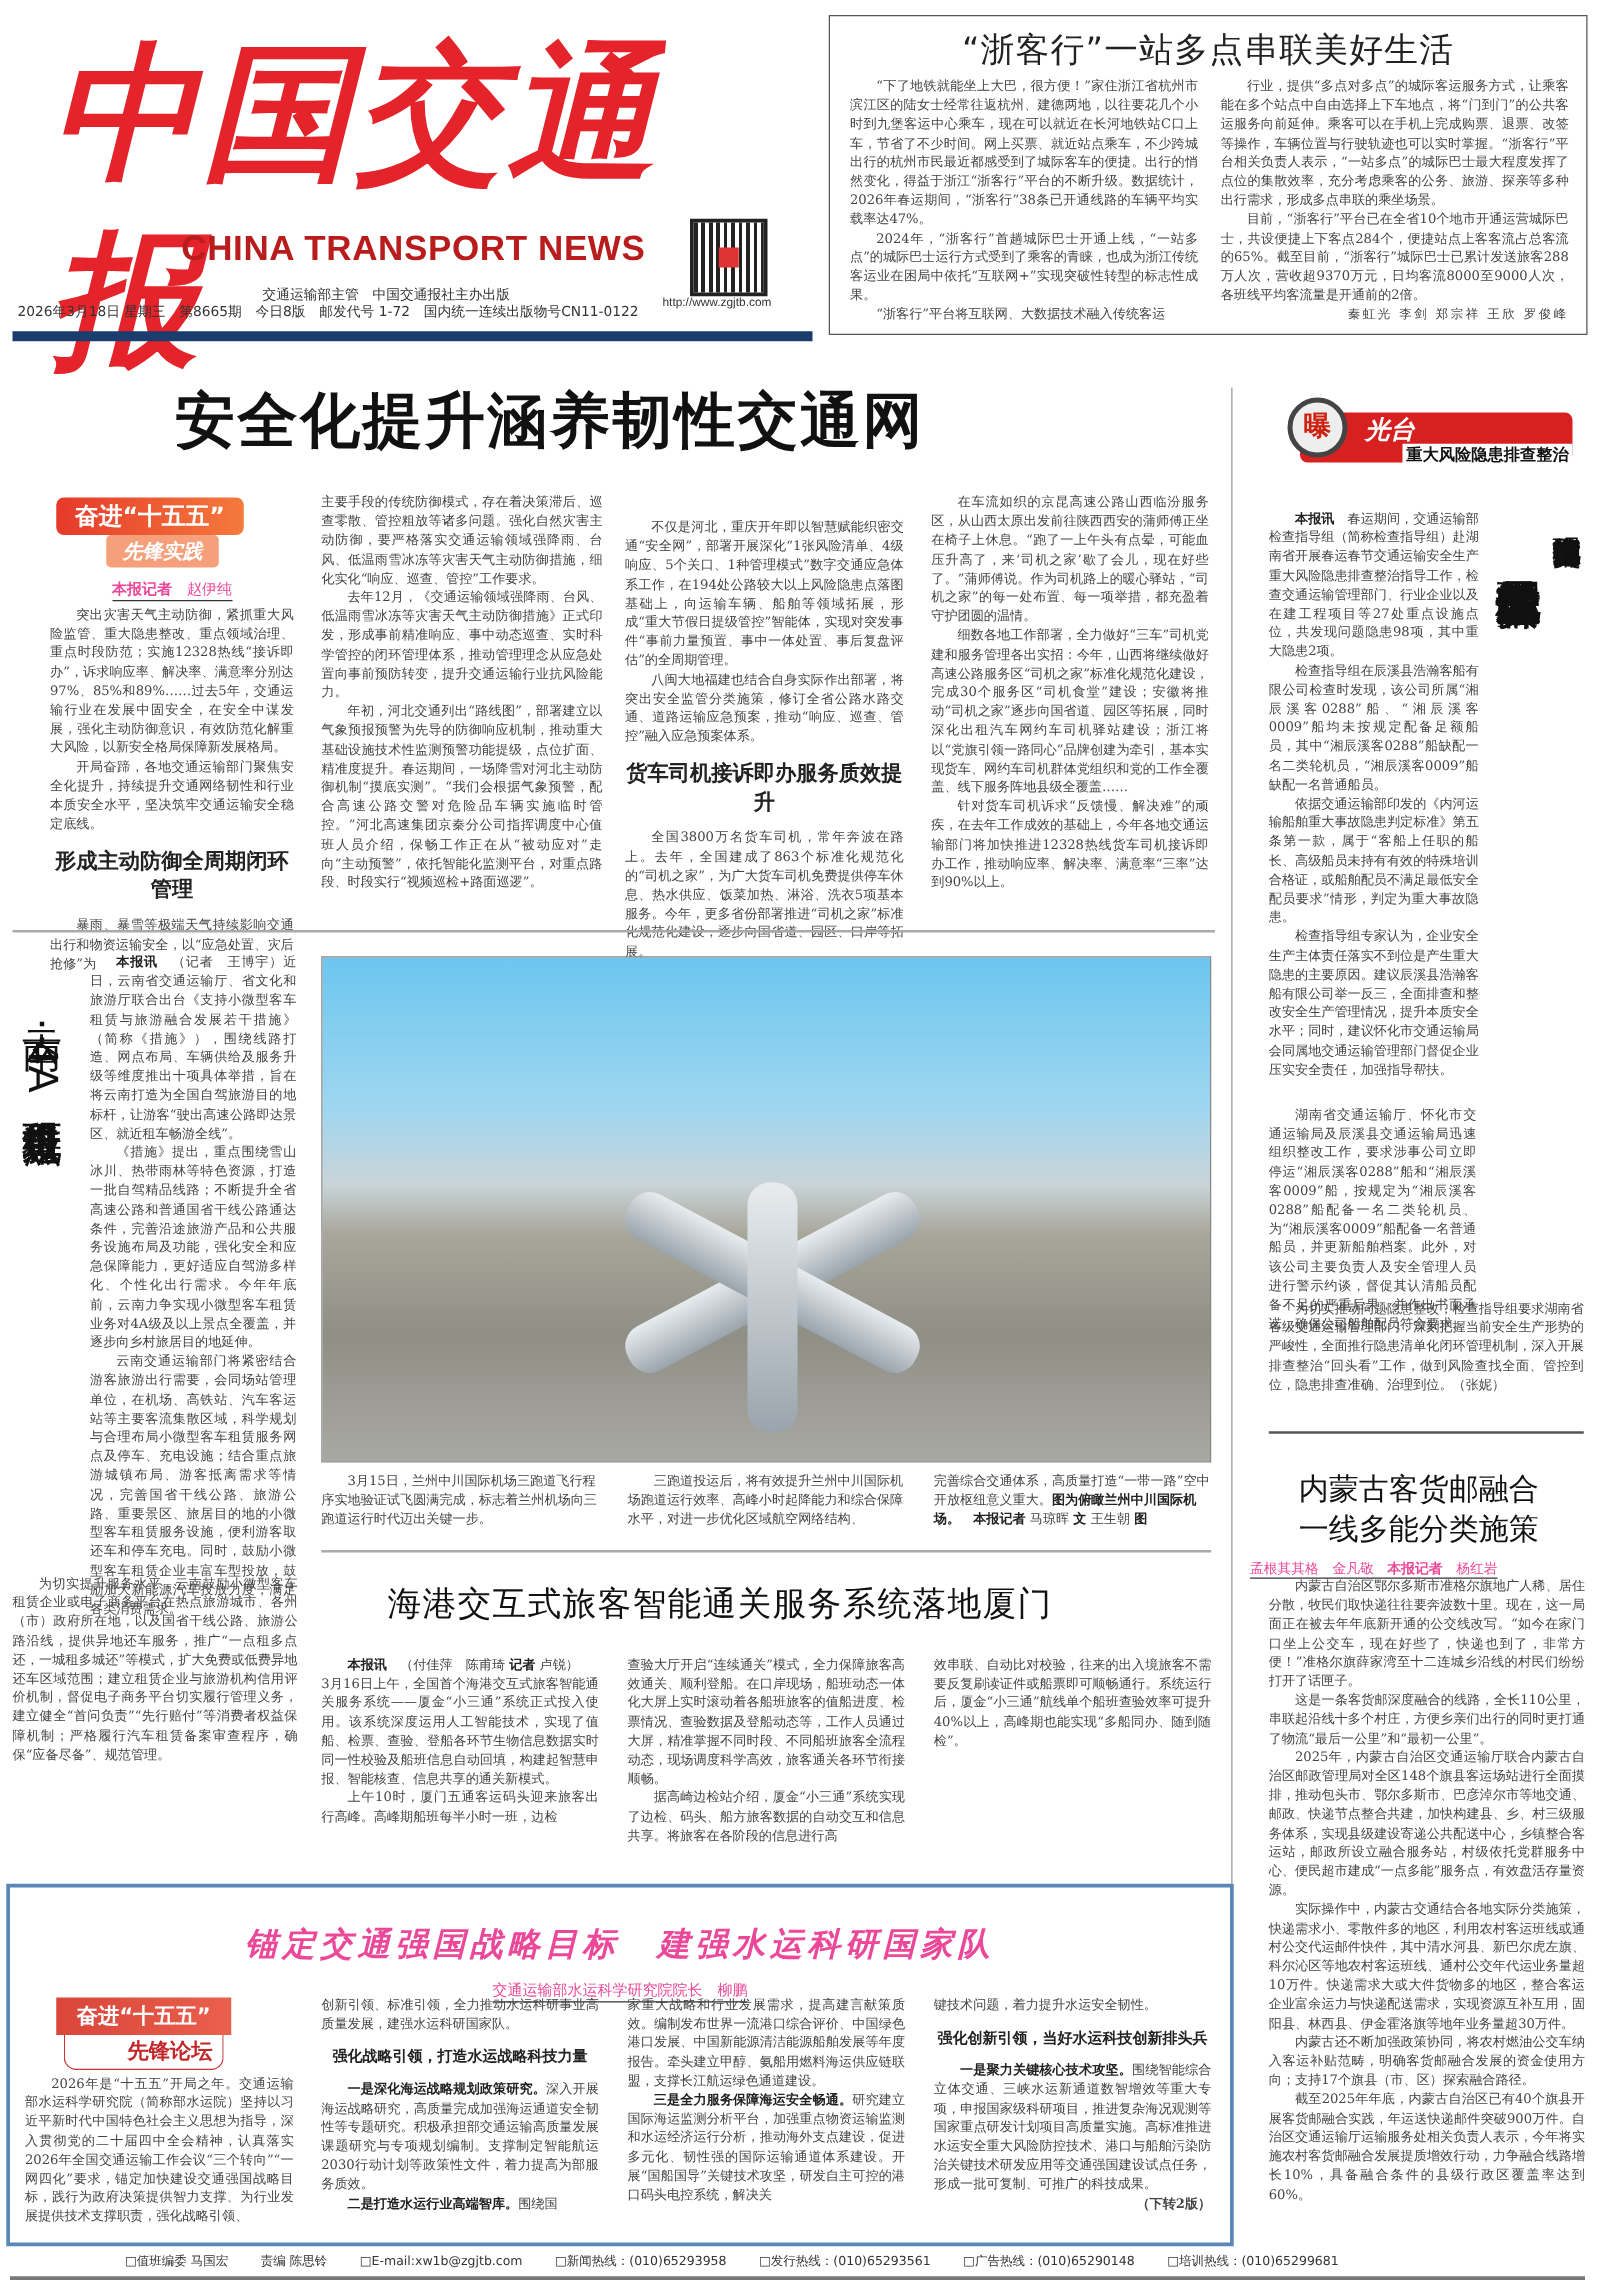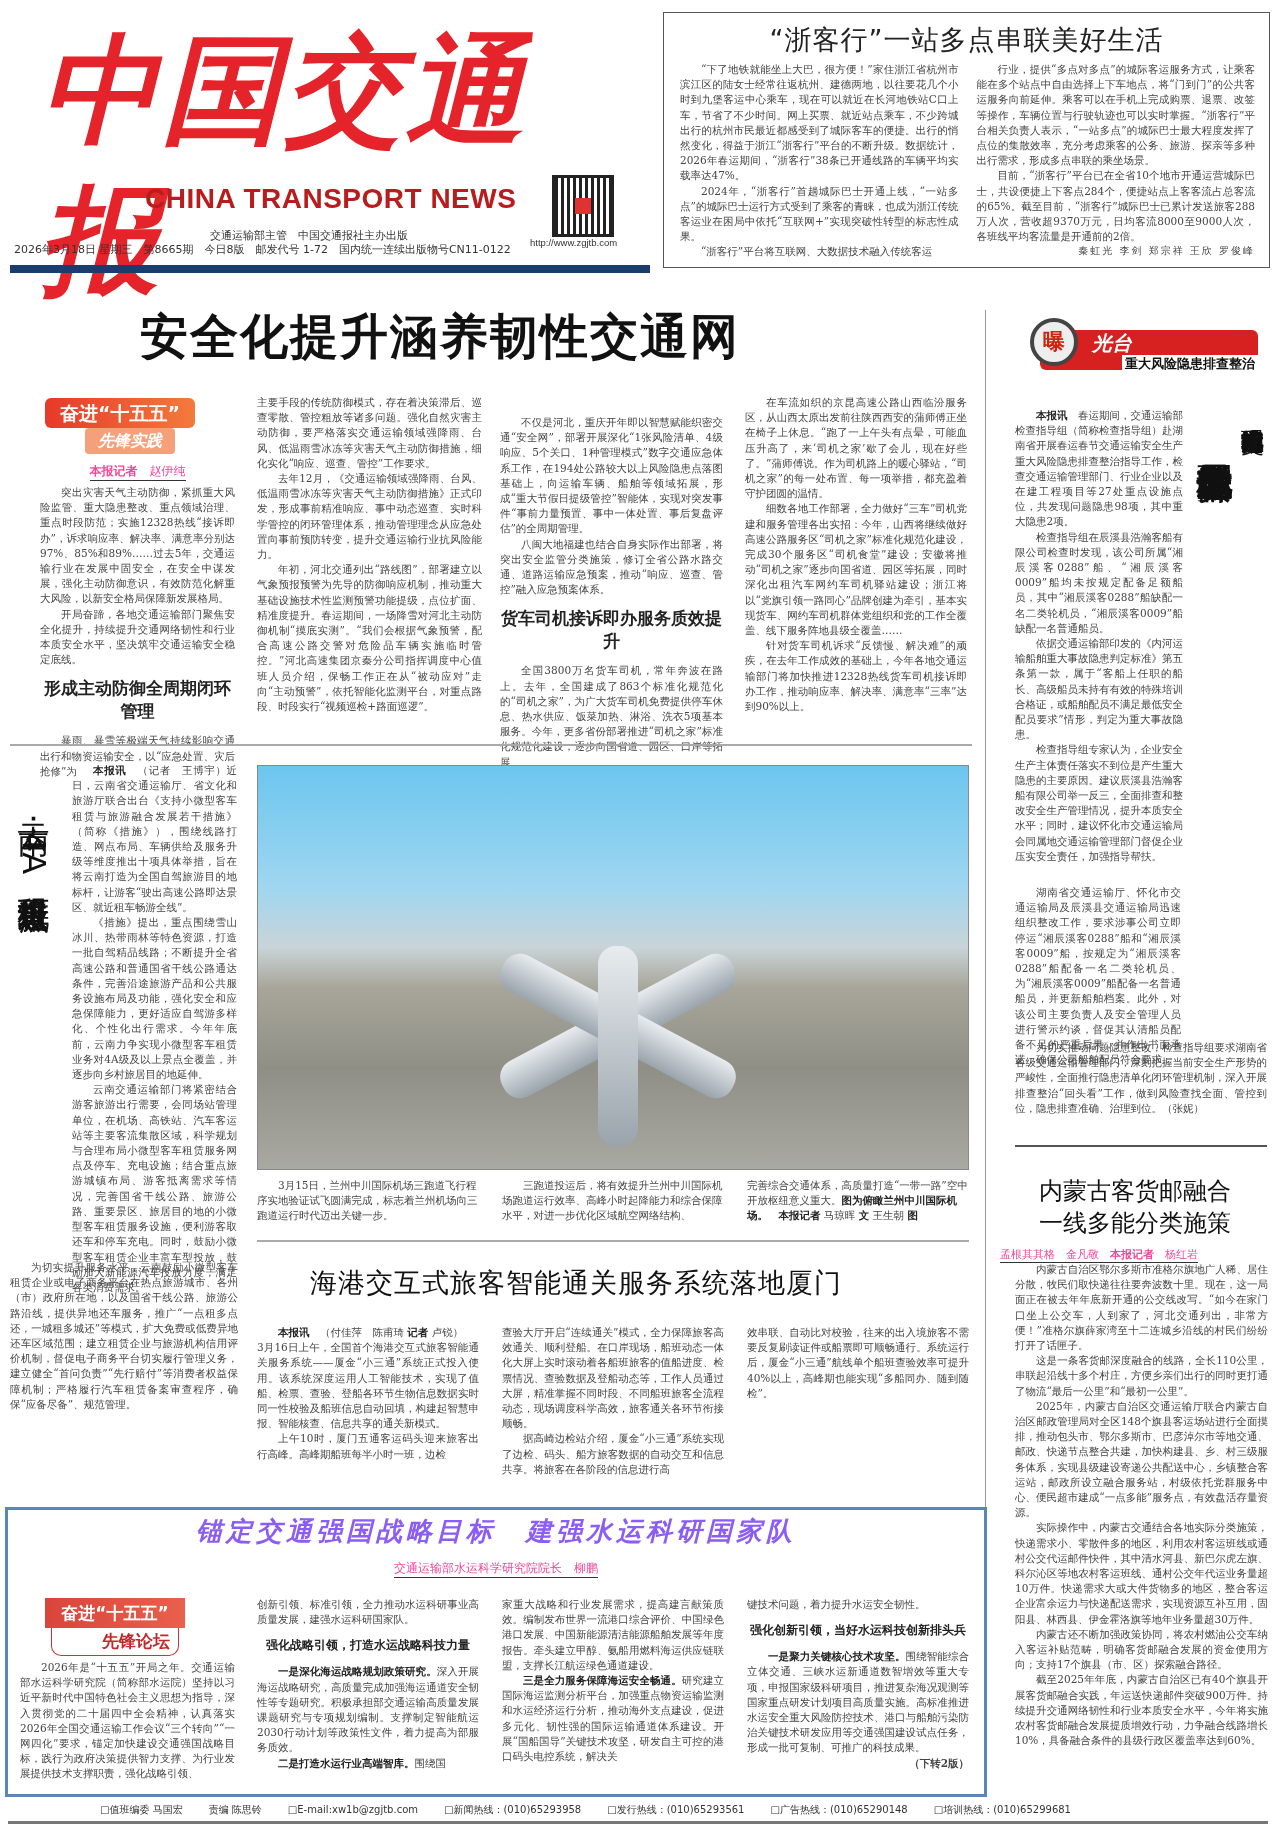--- a/index.html
+++ b/index.html
@@ -36,21 +36,21 @@
 .exposure .ttl{position:absolute;left:62px;top:12px;font-size:20px;font-style:italic;color:#fff;font-weight:bold;font-family:"DejaVu Sans",sans-serif}
 .exposure .st{position:absolute;left:92px;top:37px;font-size:13px;color:#111;font-weight:bold;font-family:"DejaVu Sans",sans-serif;background:#fff;padding:0 3px}
 .vtitle{font-family:"DejaVu Sans",sans-serif;writing-mode:vertical-rl;color:#111}
 .photo{left:257px;top:765px;width:712px;height:405px;background:linear-gradient(180deg,#6cc6ef 0%,#9fd6f0 30%,#c9d4d8 45%,#a8a69a 55%,#8f8f86 75%,#a9a9a3 100%);border:1px solid #888;overflow:hidden}
 .terminal{position:absolute;left:230px;top:160px;width:260px;height:220px}
 .terminal .arm{position:absolute;background:linear-gradient(180deg,#e8ecef,#9aa4ac);border-radius:18px}
 .caption{font-size:10.5px;line-height:15.2px;color:#444}
 .cap-b{font-weight:bold;color:#222;font-family:"DejaVu Sans",sans-serif}
 .h2{font-family:"DejaVu Sans",sans-serif;font-size:27px;color:#111;letter-spacing:1px}
 .forum{left:5px;top:1507px;width:982px;height:290px;border:3px solid #5a86b8;background:#fff}
-.forum h2{font-family:"DejaVu Serif",serif;font-size:26px;text-align:center;letter-spacing:4px;color:#8b5cf6;margin-top:4px;font-style:italic}
+.forum h2{font-family:"DejaVu Serif",serif;font-size:26px;text-align:center;letter-spacing:4px;color:#ec4899;margin-top:28px;font-style:italic}
 .badge2{left:45px;top:1598px;width:140px;height:60px}
 .badge2 .a{position:absolute;left:0;top:0;width:140px;height:30px;background:linear-gradient(90deg,#d9453a,#e9604c);font-size:17px;text-align:center;line-height:30px;color:#fff;font-weight:bold;font-family:"DejaVu Sans",sans-serif}
 .badge2 .b{position:absolute;left:6px;top:30px;width:128px;height:28px;border:1.5px solid #c33;border-top:none;border-radius:0 0 10px 10px;font-size:17px;text-align:right;padding-right:8px;line-height:26px;color:#c2282a;font-weight:bold;font-family:"DejaVu Sans",sans-serif}
 .footer{left:0;top:1800px;width:1280px;height:22px;font-family:"DejaVu Sans",sans-serif;font-size:10px;color:#333}
 .footer .items{display:flex;gap:26px;padding-left:100px;line-height:20px}
 .footer .line{position:absolute;left:8px;top:21px;width:1260px;height:3px;background:#777}
 b.n{font-family:"Liberation Serif",serif;font-weight:bold;color:#222}
 </style>
 </head>
 <body>
@@ -182,26 +182,26 @@
 </div>
 
 <div class="abs" style="left:1000px;top:1175px;width:270px;text-align:center;font-family:'DejaVu Sans',sans-serif;font-size:24px;line-height:32px;color:#111">
   <div>内蒙古客货邮融合</div>
   <div>一线多能分类施策</div>
 </div>
 <div class="abs" style="left:1000px;top:1243px;width:270px;text-align:left">
   <span class="byline" style="font-size:11px"><span>孟根其其格　金凡敬</span>　<b>本报记者</b>　<span>杨红岩</span></span>
 </div>
 <div class="col" style="left:1015px;top:1262px;width:253px">
-  <p class="t">内蒙古自治区鄂尔多斯市准格尔旗地广人稀、居住分散，牧民们取快递往往要奔波数十里。现在，这一局面正在被去年年底新开通的公交线改写。“如今在家门口坐上公交车，人到家了，河北交通列出，非常方便！”准格尔旗薛家湾至十二连城乡沿线的村民们纷纷打开了话匣子。</p>
+  <p class="t">内蒙古自治区鄂尔多斯市准格尔旗地广人稀、居住分散，牧民们取快递往往要奔波数十里。现在，这一局面正在被去年年底新开通的公交线改写。“如今在家门口坐上公交车，现在好些了，快递也到了，非常方便！”准格尔旗薛家湾至十二连城乡沿线的村民们纷纷打开了话匣子。</p>
   <p class="t">这是一条客货邮深度融合的线路，全长110公里，串联起沿线十多个村庄，方便乡亲们出行的同时更打通了物流“最后一公里”和“最初一公里”。</p>
   <p class="t">2025年，内蒙古自治区交通运输厅联合内蒙古自治区邮政管理局对全区148个旗县客运场站进行全面摸排，推动包头市、鄂尔多斯市、巴彦淖尔市等地交通、邮政、快递节点整合共建，加快构建县、乡、村三级服务体系，实现县级建设寄递公共配送中心，乡镇整合客运站，邮政所设立融合服务站，村级依托党群服务中心、便民超市建成“一点多能”服务点，有效盘活存量资源。</p>
   <p class="t">实际操作中，内蒙古交通结合各地实际分类施策，快递需求小、零散件多的地区，利用农村客运班线或通村公交代运邮件快件，其中清水河县、新巴尔虎左旗、科尔沁区等地农村客运班线、通村公交年代运业务量超10万件。快递需求大或大件货物多的地区，整合客运企业富余运力与快递配送需求，实现资源互补互用，固阳县、林西县、伊金霍洛旗等地年业务量超30万件。</p>
   <p class="t">内蒙古还不断加强政策协同，将农村燃油公交车纳入客运补贴范畴，明确客货邮融合发展的资金使用方向；支持17个旗县（市、区）探索融合路径。</p>
-  <p class="t">截至2025年年底，内蒙古自治区已有40个旗县开展客货邮融合实践，年运送快递邮件突破900万件。持续提升交通网络韧性和行业本质安全水平，今年将实施农村客货邮融合发展提质增效行动，力争融合线路增长10%，具备融合条件的县级行政区覆盖率达到60%。</p>
+  <p class="t">截至2025年年底，内蒙古自治区已有40个旗县开展客货邮融合实践，年运送快递邮件突破900万件。自治区交通运输厅运输服务处相关负责人表示，今年将实施农村客货邮融合发展提质增效行动，力争融合线路增长10%，具备融合条件的县级行政区覆盖率达到60%。</p>
 </div>
 
 <div class="abs forum">
   <h2>锚定交通强国战略目标　建强水运科研国家队</h2>
   <div style="text-align:center;margin-top:8px">
     <span class="byline" style="font-size:12px"><span>交通运输部水运科学研究院院长</span>　<span>柳鹏</span></span>
   </div>
 </div>
 <div class="abs badge2">
   <div class="a">奋进“十五五”</div>

